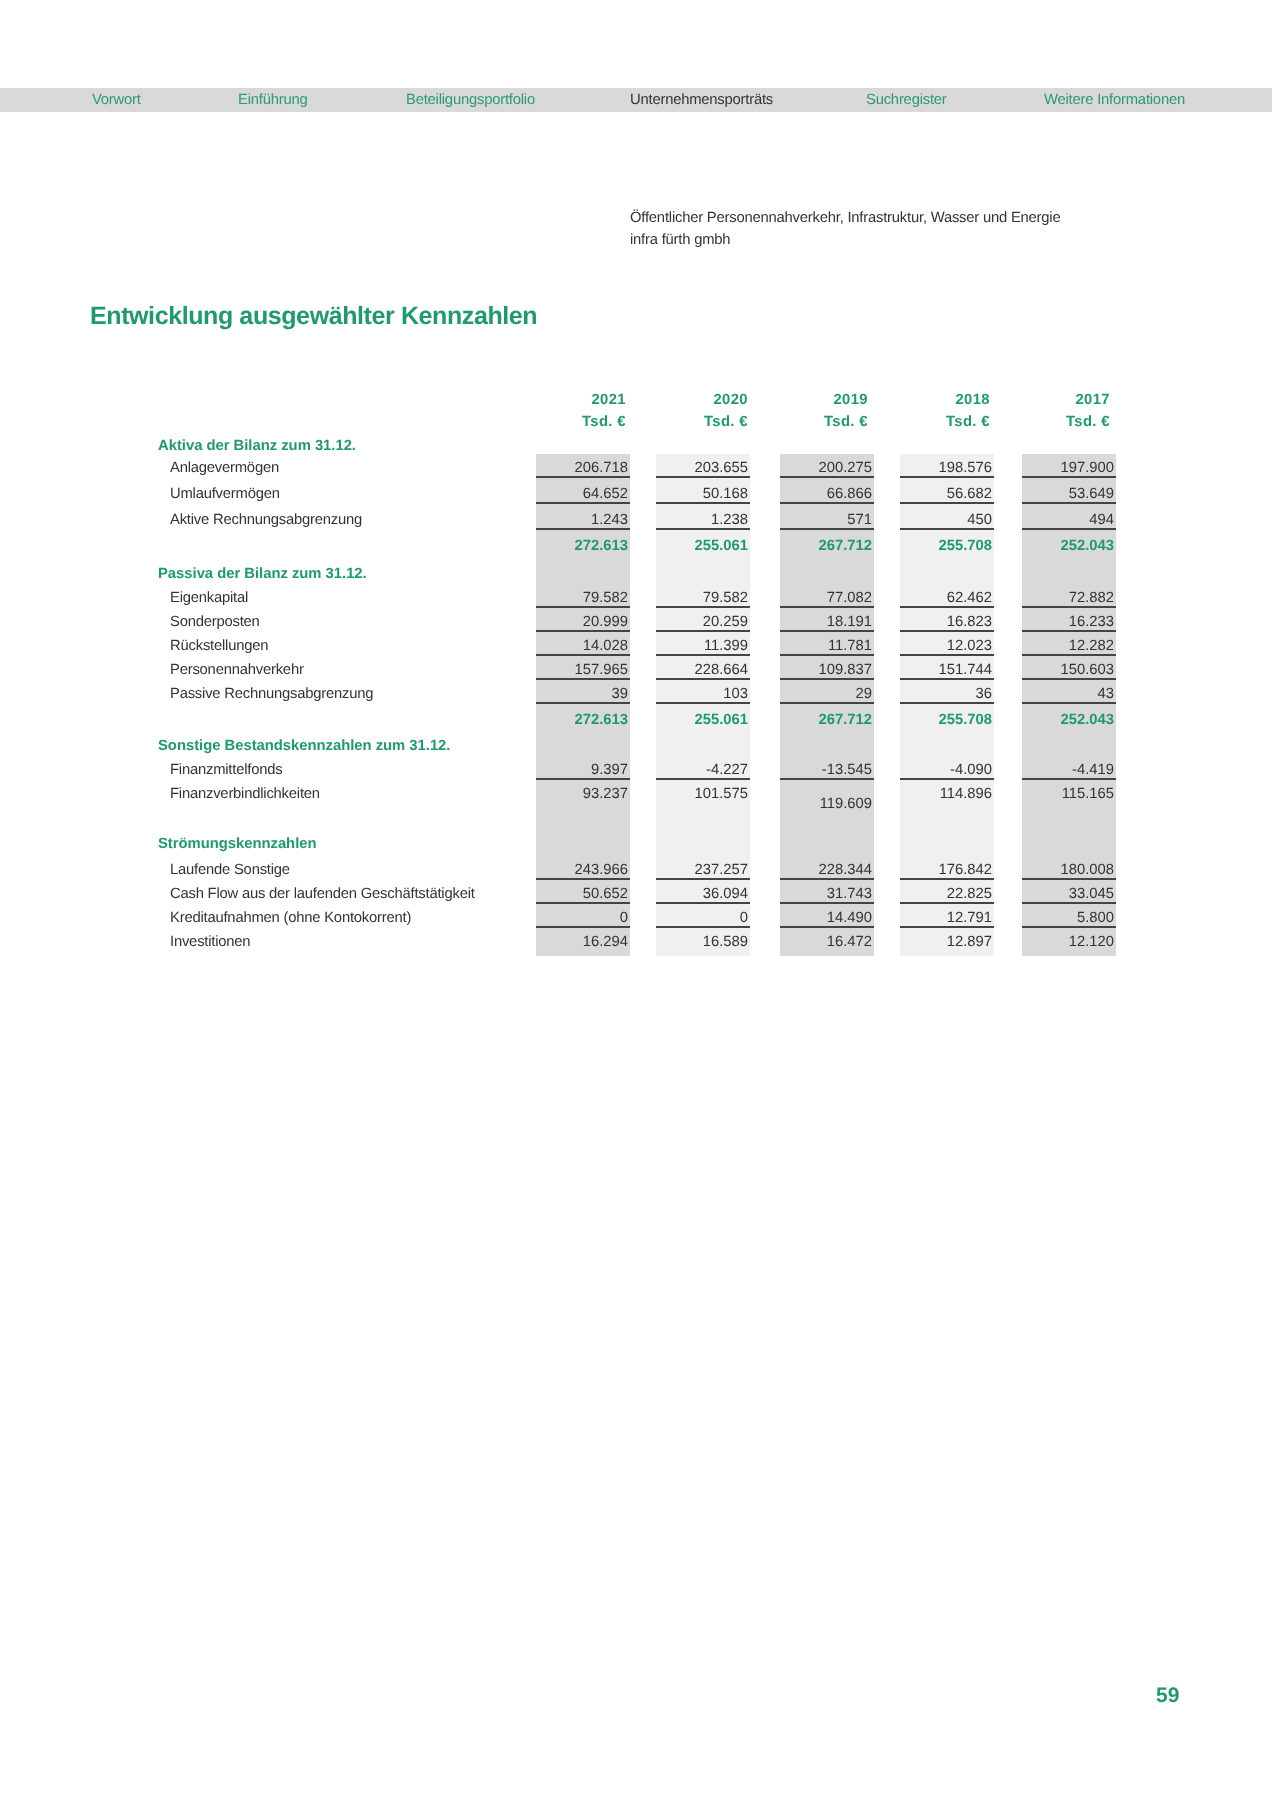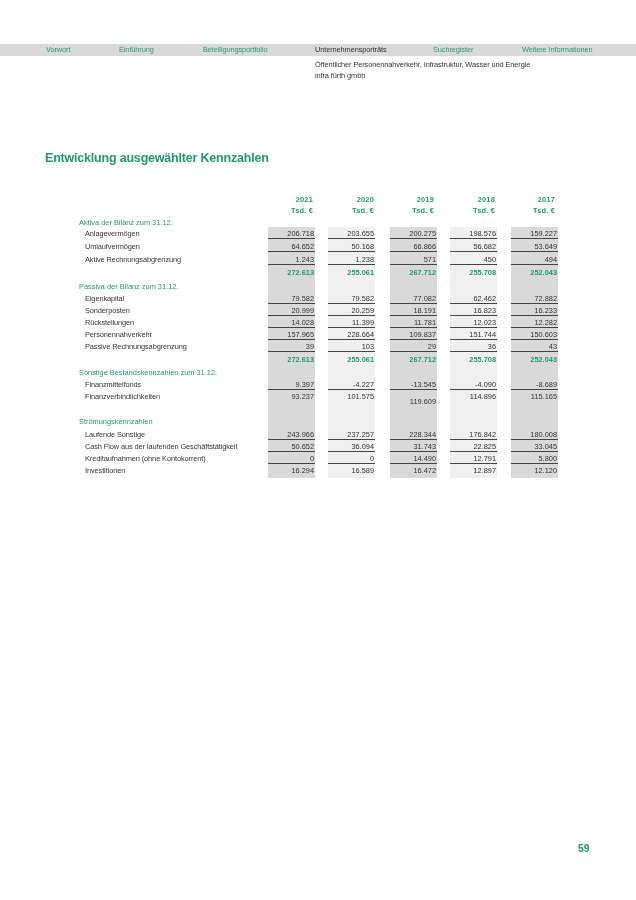--- a/index.html
+++ b/index.html
@@ -3,31 +3,31 @@
 <meta charset="utf-8">
 <style>
   * { box-sizing: border-box; margin: 0; padding: 0; }
   html, body { width: 636px; height: 900px; background: #ffffff; overflow: hidden; }
   body { position: relative; font-family: "Liberation Sans", sans-serif; color: #222; }
 
   .navbar { position: absolute; left: 0; top: 44px; width: 636px; height: 12px; background: #d9d9d9; }
   .nav-item { position: absolute; top: 0; height: 12px; line-height: 12px; font-size: 7.4px; color: #2a9a72; white-space: nowrap; letter-spacing: -0.1px; }
   .nav-item.active { color: #333; }
 
-  .subtitle { position: absolute; left: 315px; font-size: 7.4px; color: #333; white-space: nowrap; letter-spacing: -0.1px; }
+  .subtitle { position: absolute; left: 315px; font-size: 7.4px; color: #333; white-space: nowrap; letter-spacing: -0.1px; margin-top: 44px; }
 
   .page-title { position: absolute; left: 45px; top: 151px; font-size: 12.5px; font-weight: bold; color: #1e9a6e; white-space: nowrap; letter-spacing: -0.2px; }
 
   .col-shade { position: absolute; top: 227px; height: 251px; width: 47px; }
   .col-shade.dark { background: #d9d9d9; }
   .col-shade.light { background: #f0f0f0; }
 
   .col-head { position: absolute; width: 47px; text-align: right; font-size: 7.4px; font-weight: bold; color: #1e9a6e; letter-spacing: 0.2px; }
 
-  .section-label { position: absolute; left: 79px; font-size: 7.4px; font-weight: normal; color: #1e9a6e; white-space: nowrap; }
+  .section-label { position: absolute; left: 79px; font-size: 7.4px; font-weight: bold; color: #1e9a6e; white-space: nowrap; }
 
   .row-label { position: absolute; left: 85px; font-size: 7.4px; color: #333; white-space: nowrap; letter-spacing: -0.1px; }
 
   .cell { position: absolute; width: 47px; text-align: right; font-size: 7.4px; color: #333; height: 11px; line-height: 11px; padding-right: 1px; }
   .cell.ul { border-bottom: 1.5px solid #444; }
   .cell.total { color: #1e9a6e; font-weight: bold; }
 
   .page-num { position: absolute; left: 578px; top: 842px; font-size: 10.5px; font-weight: bold; color: #1e9a6e; }
 </style>
 </head>
@@ -66,21 +66,21 @@
   <div class="col-head" style="left:508px;top:206px">Tsd. €</div>
 </div>
 
 <div class="section-label" style="top:218px">Aktiva der Bilanz zum 31.12.</div>
 
 <div class="row-label" style="top:229px">Anlagevermögen</div>
 <div class="cell ul" style="left:268px;top:228px">206.718</div>
 <div class="cell ul" style="left:328px;top:228px">203.655</div>
 <div class="cell ul" style="left:390px;top:228px">200.275</div>
 <div class="cell ul" style="left:450px;top:228px">198.576</div>
-<div class="cell ul" style="left:511px;top:228px">159.227</div>
+<div class="cell ul" style="left:511px;top:228px">197.900</div>
 
 <div class="row-label" style="top:242px">Umlaufvermögen</div>
 <div class="cell ul" style="left:268px;top:241px">64.652</div>
 <div class="cell ul" style="left:328px;top:241px">50.168</div>
 <div class="cell ul" style="left:390px;top:241px">66.866</div>
 <div class="cell ul" style="left:450px;top:241px">56.682</div>
 <div class="cell ul" style="left:511px;top:241px">53.649</div>
 
 <div class="row-label" style="top:255px">Aktive Rechnungsabgrenzung</div>
 <div class="cell ul" style="left:268px;top:254px">1.243</div>
@@ -138,21 +138,21 @@
 <div class="cell total" style="left:450px;top:354px">255.708</div>
 <div class="cell total" style="left:511px;top:354px">252.043</div>
 
 <div class="section-label" style="top:368px">Sonstige Bestandskennzahlen zum 31.12.</div>
 
 <div class="row-label" style="top:380px">Finanzmittelfonds</div>
 <div class="cell ul" style="left:268px;top:379px">9.397</div>
 <div class="cell ul" style="left:328px;top:379px">-4.227</div>
 <div class="cell ul" style="left:390px;top:379px">-13.545</div>
 <div class="cell ul" style="left:450px;top:379px">-4.090</div>
-<div class="cell ul" style="left:511px;top:379px">-8.689</div>
+<div class="cell ul" style="left:511px;top:379px">-4.419</div>
 
 <div class="row-label" style="top:392px">Finanzverbindlichkeiten</div>
 <div class="cell" style="left:268px;top:391px">93.237</div>
 <div class="cell" style="left:328px;top:391px">101.575</div>
 <div class="cell" style="left:390px;top:396px">119.609</div>
 <div class="cell" style="left:450px;top:391px">114.896</div>
 <div class="cell" style="left:511px;top:391px">115.165</div>
 
 <div class="section-label" style="top:417px">Strömungskennzahlen</div>
 

